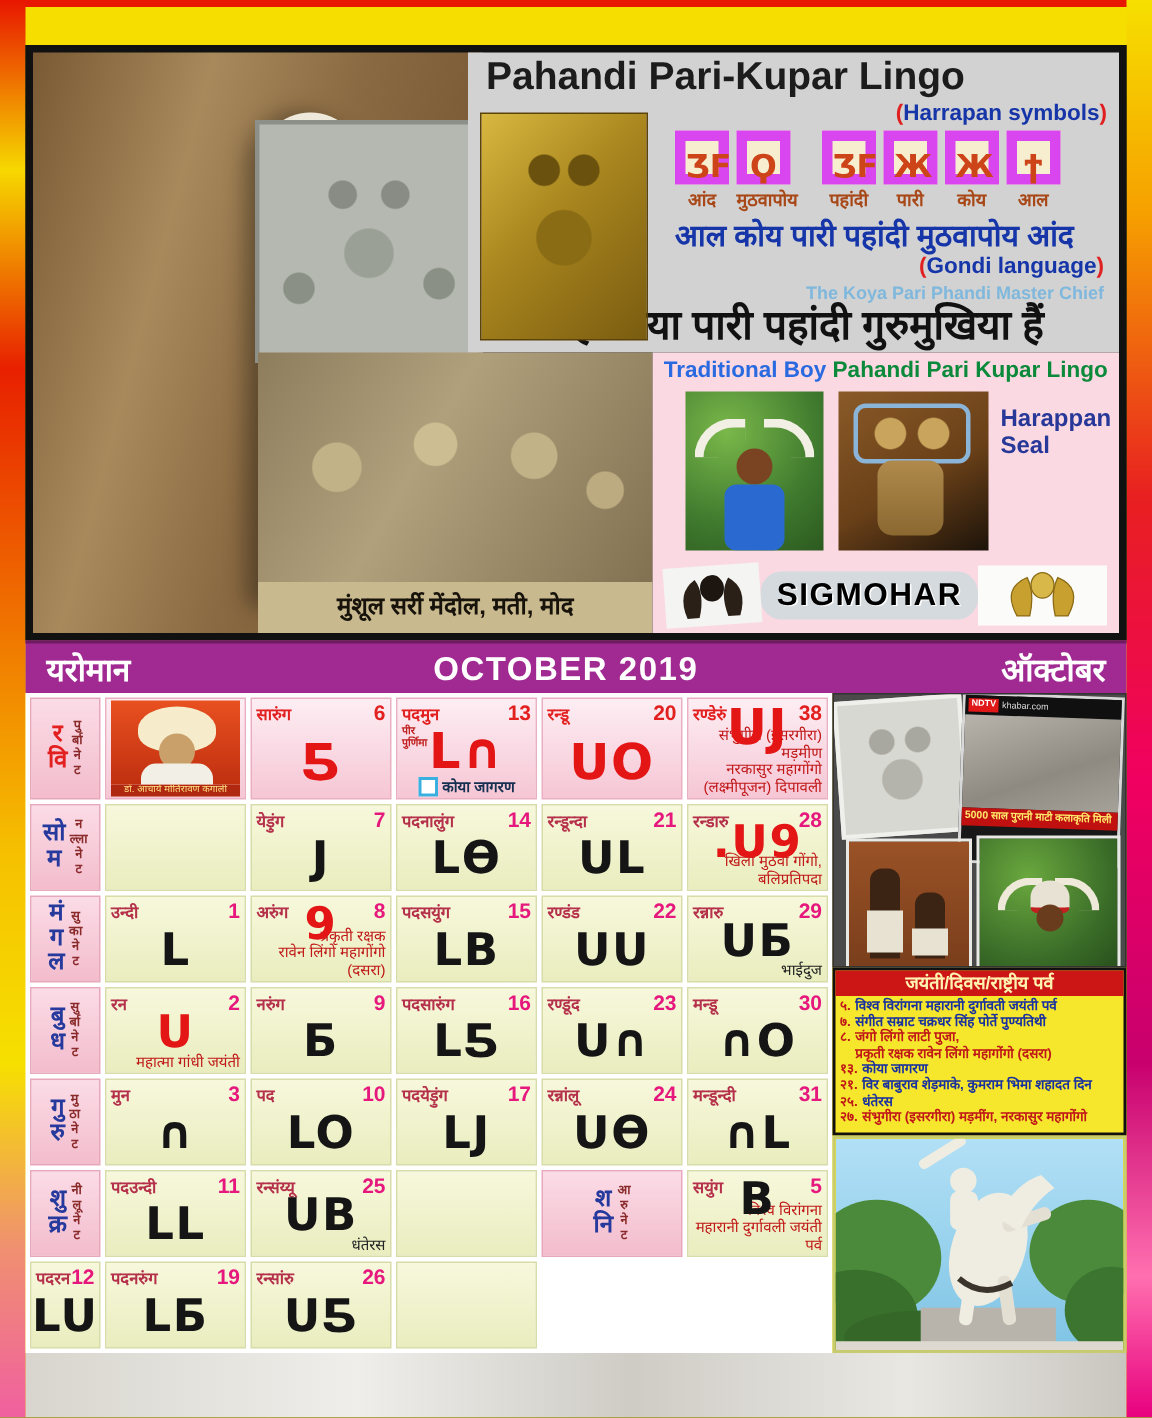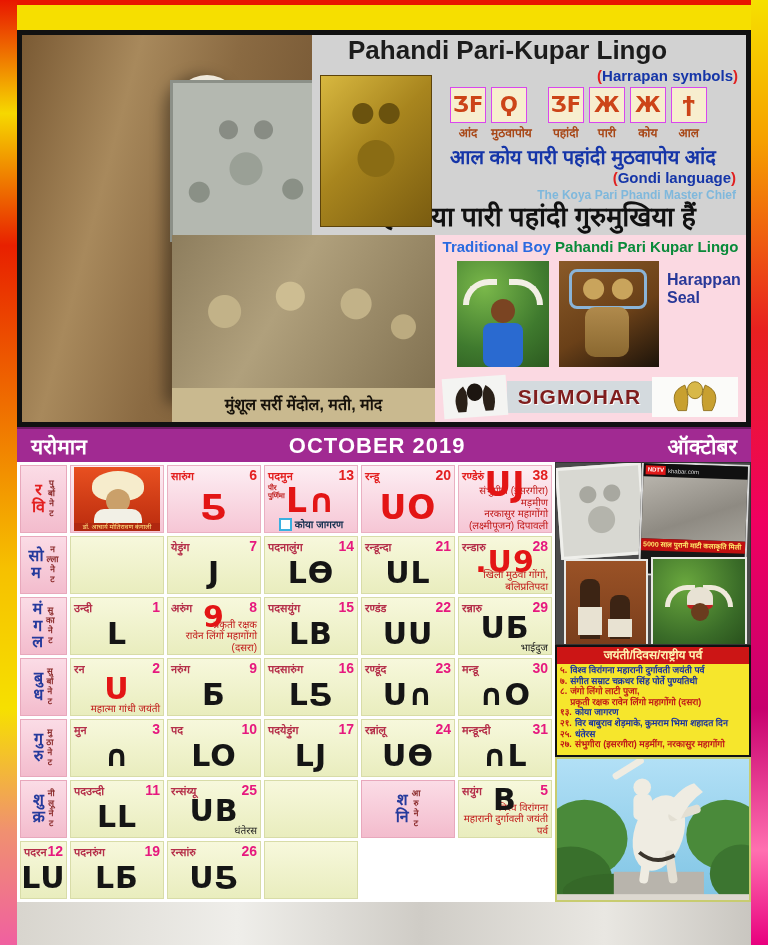--- a/index.html
+++ b/index.html
@@ -24,27 +24,27 @@
   .statue-head{position:absolute;left:158px;top:120px;width:46px;height:52px;border-radius:50%;
     background:#e9e2d2;box-shadow:inset -6px -4px 8px rgba(0,0,0,.2);}
   .relief{position:absolute;right:0;top:45px;width:152px;height:162px;background:#b4b8b0;
     border:3px solid #8c9088;box-sizing:border-box;
     background-image:radial-gradient(circle at 38% 30%,#888c84 0 9px,transparent 10px),
       radial-gradient(circle at 62% 30%,#888c84 0 9px,transparent 10px),
       radial-gradient(circle at 50% 55%,#9aa096 0 16px,transparent 17px),
       radial-gradient(circle at 18% 70%,#8a9086 0 10px,transparent 11px),
       radial-gradient(circle at 82% 68%,#8a9086 0 10px,transparent 11px);}
   .gray-panel{position:absolute;left:290px;top:0;width:434px;height:200px;background:#d2d2d2;}
-  .gp-title{position:absolute;left:12px;top:0px;font-size:26px;font-weight:bold;color:#1c1c1c;margin-left:24px;}
+  .gp-title{position:absolute;left:12px;top:0px;font-size:26px;font-weight:bold;color:#1c1c1c;}
   .gp-hs{position:absolute;right:8px;top:32px;font-size:15px;font-weight:bold;color:#1535a8;}
   .gp-hs .paren{color:#e02020;}
   .sym-row{position:absolute;left:138px;top:52px;display:flex;align-items:flex-start;}
   .sym{margin-right:5px;text-align:center;}
   .sym.gap{margin-right:16px;}
-  .sym-tile{width:36px;height:36px;background:#f7eecf;border:1px solid #d946ef;box-sizing:border-box;
+  .sym-tile{width:36px;height:36px;background:#f7eecf;border:7px solid #d946ef;box-sizing:border-box;
     color:#cc4418;font-family:"DejaVu Sans",sans-serif;font-weight:bold;font-size:21px;line-height:34px;text-align:center;}
   .sym-label{font-size:12px;color:#a84818;font-weight:bold;margin-top:1px;}
   .gp-blue{position:absolute;left:138px;top:108px;font-size:20px;font-weight:bold;color:#1535a8;}
   .gp-gl{position:absolute;right:10px;top:134px;font-size:15px;font-weight:bold;color:#1535a8;}
   .gp-gl .paren{color:#e02020;}
   .gp-chief{position:absolute;right:10px;top:153px;font-size:12px;color:#7fb8dc;font-weight:bold;}
   .gp-big{position:absolute;left:8px;right:4px;bottom:1px;font-size:27px;font-weight:bold;color:#111;text-align:center;}
   .gold-seal{position:absolute;left:298px;top:40px;width:112px;height:152px;z-index:6;
     background:linear-gradient(135deg,#d8b840,#a8851e 45%,#7a5c10);border:1px solid #5c430a;box-sizing:border-box;
     background-image:radial-gradient(circle at 38% 25%,#6a520e 0 10px,transparent 11px),
@@ -75,21 +75,21 @@
     background:linear-gradient(150deg,#8a5a28,#6a4018 55%,#1c130a);}
   .seal-horns{position:absolute;left:10px;top:8px;width:72px;height:34px;border:3px solid #8ab4d8;border-radius:8px;
     background-image:radial-gradient(circle at 30% 50%,#c9a45c 0 10px,transparent 11px),
       radial-gradient(circle at 70% 50%,#c9a45c 0 10px,transparent 11px);}
   .seal-blob{position:absolute;left:26px;top:46px;width:44px;height:50px;border-radius:10px;
     background:linear-gradient(#b08a4c,#8a6830);}
   .hs-label{position:absolute;left:232px;top:36px;font-size:16px;font-weight:bold;color:#283898;white-space:pre-line;}
   .sig-strip{position:absolute;left:8px;right:8px;top:142px;height:40px;display:flex;align-items:center;}
   .sig-left{width:64px;height:40px;background:#f4f4f2;transform:rotate(-4deg);display:flex;align-items:center;justify-content:center;}
   .sig-mid{flex:1;height:32px;background:#d4dade;display:flex;align-items:center;justify-content:center;
-    font-size:21px;font-weight:bold;color:#7f1d1d;letter-spacing:1px;text-shadow:1px 1px 0 #fff;}
+    font-size:21px;font-weight:bold;color:#000000;letter-spacing:1px;text-shadow:1px 1px 0 #fff;border-radius:14px;}
   .sig-right{width:86px;height:40px;background:#fbfbf9;display:flex;align-items:center;justify-content:center;}
   
   .cal-header{position:absolute;left:17px;top:427px;width:734px;height:35px;background:#a12a92;z-index:5;
     display:flex;align-items:center;justify-content:space-between;color:#fff;font-weight:bold;
     border-top:2px solid #6e1b63;box-sizing:border-box;padding:16px 14px;}
   .cal-header .mid{font-size:22px;letter-spacing:1px;}
   .cal-header .dev{font-size:21px;}
   
   .cal-body{position:absolute;left:17px;top:462px;width:734px;height:440px;display:flex;z-index:5;}
   .cal-grid{width:538px;height:440px;box-sizing:border-box;background:#fff;padding:3px;display:grid;

